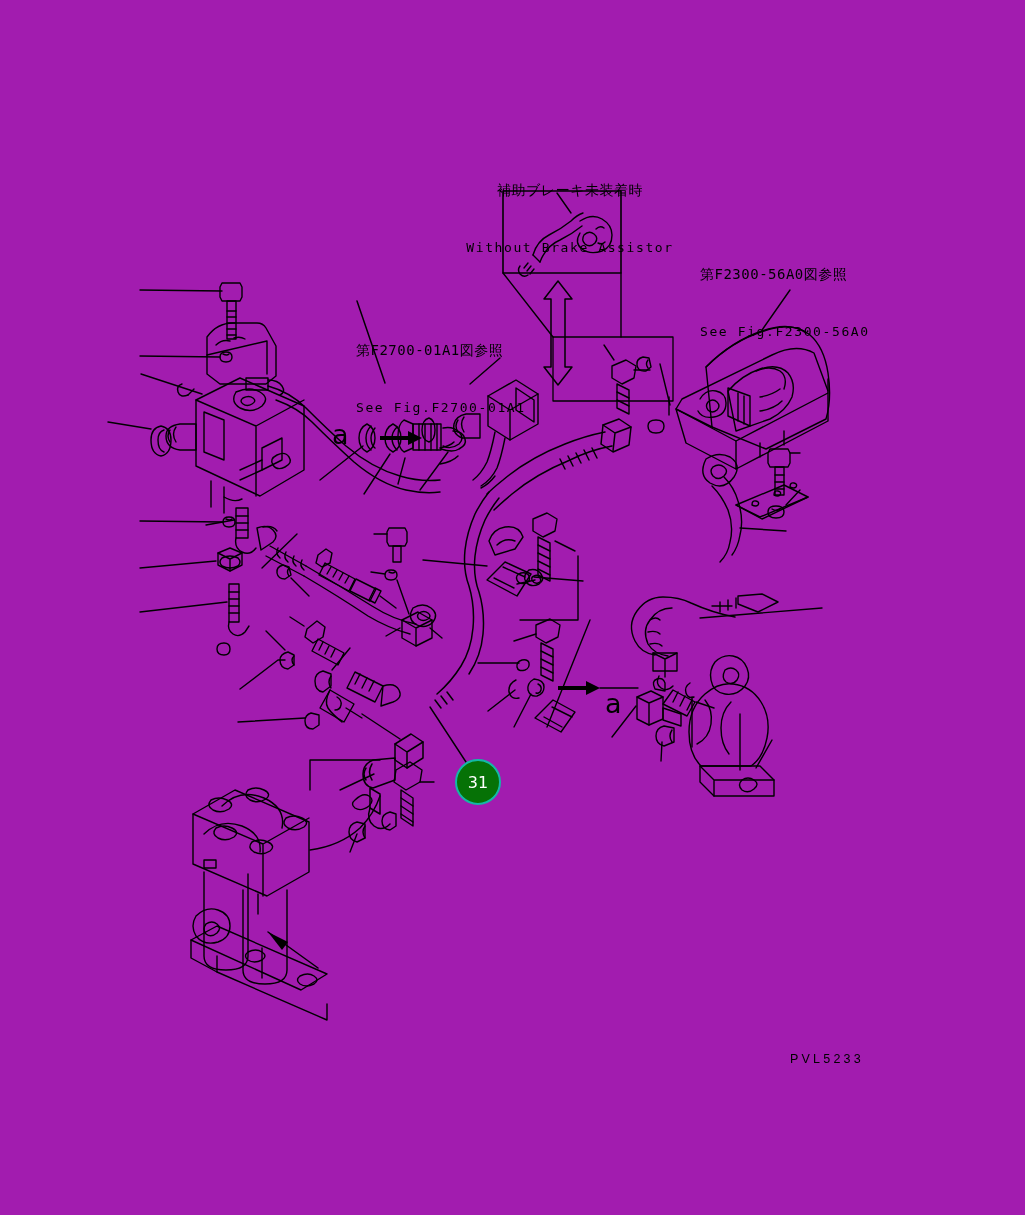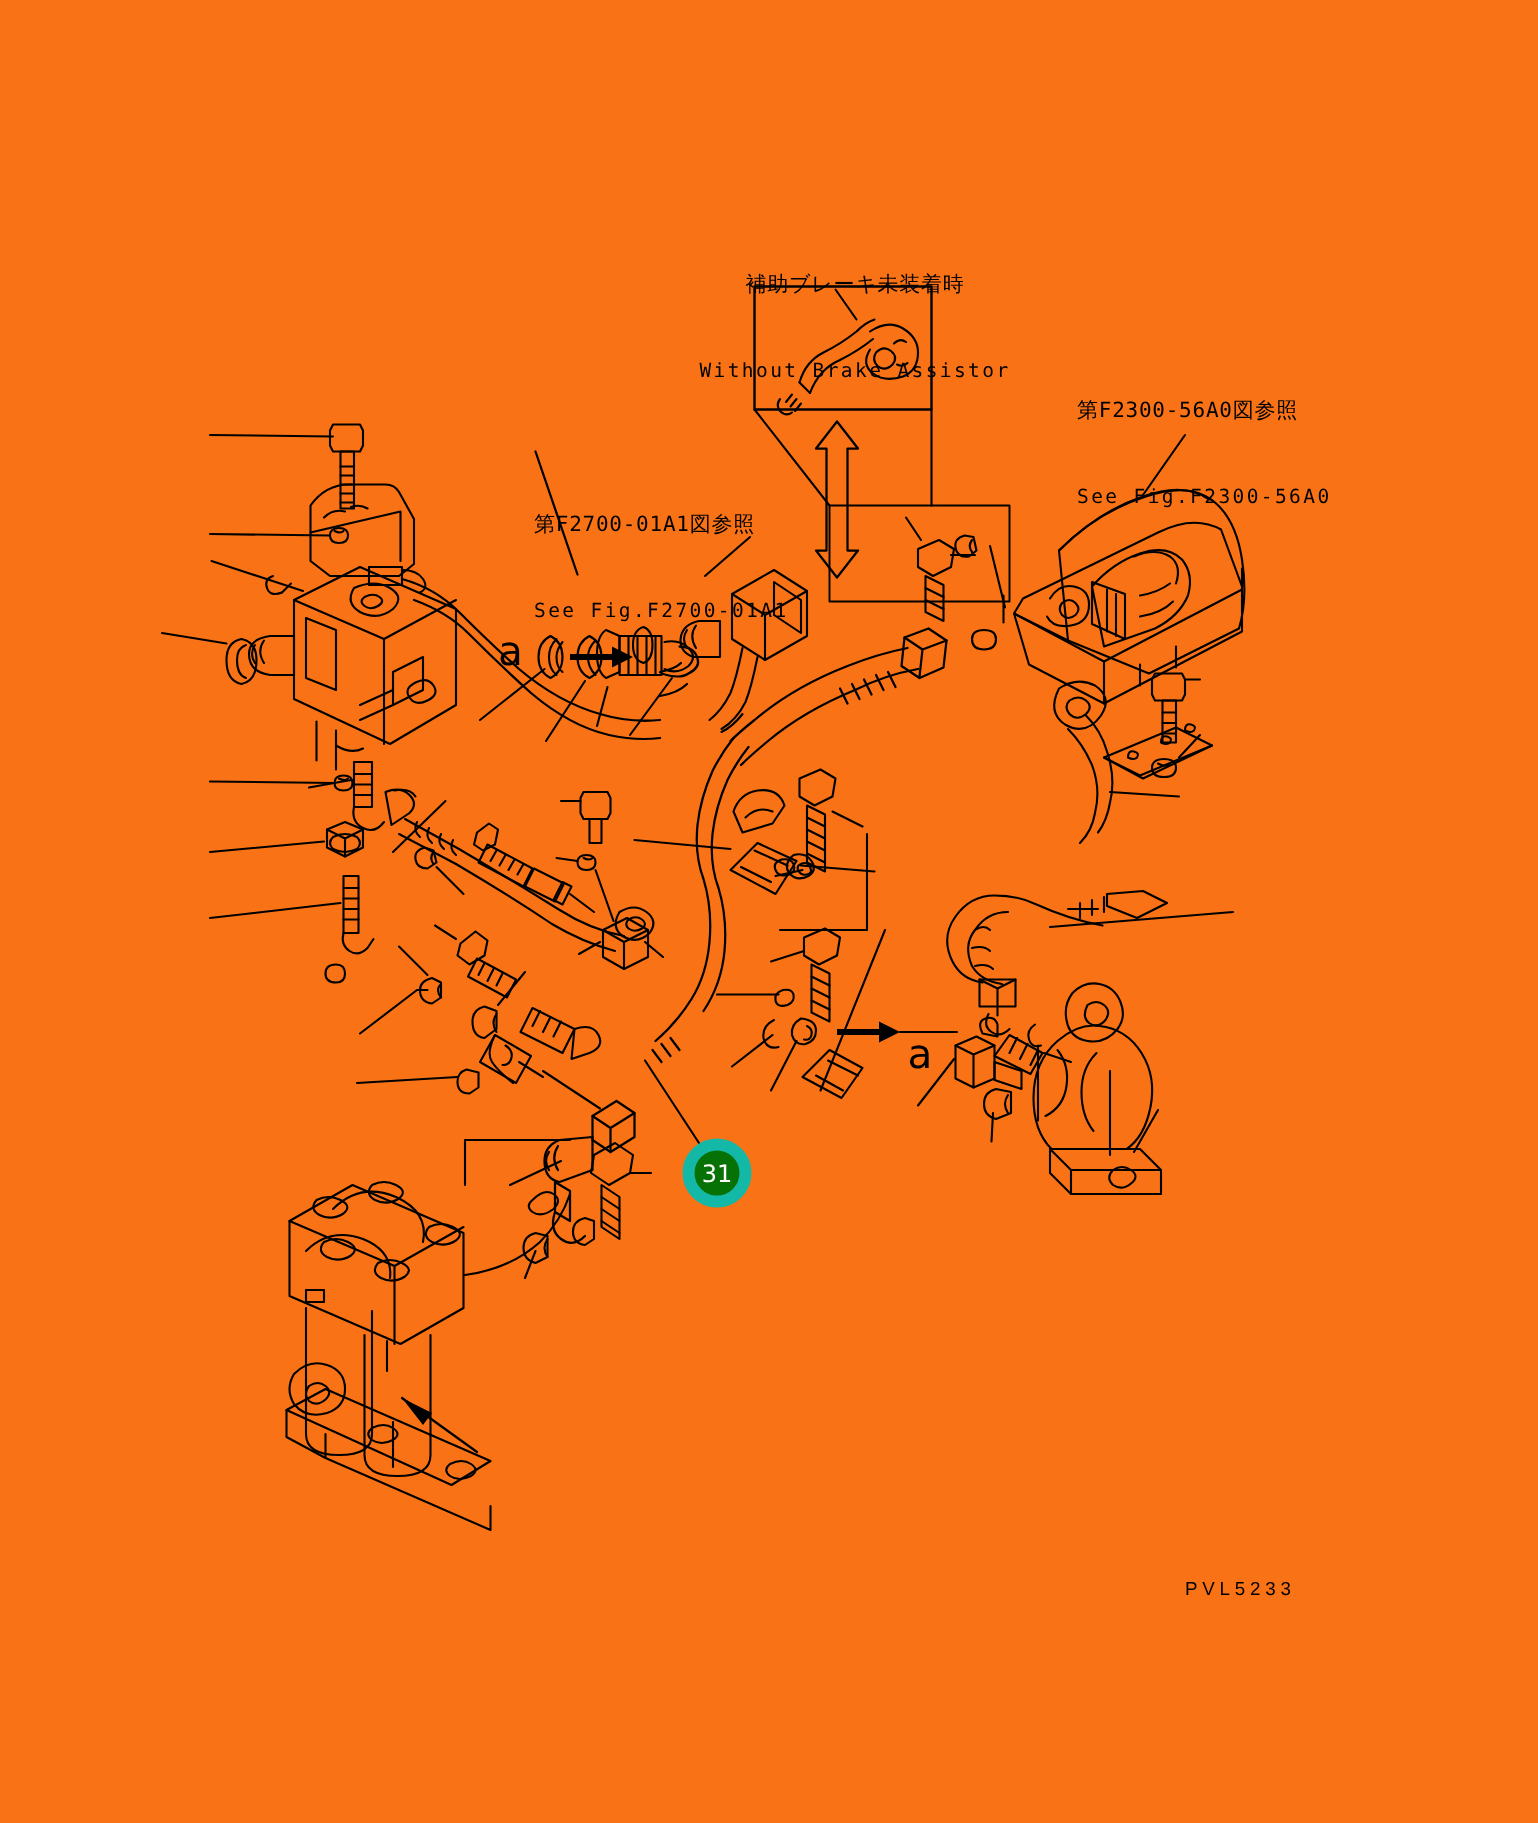--- a/index.html
+++ b/index.html
@@ -4,21 +4,21 @@
 <title>Parts Diagram PVL5233</title>
 <style>
   html,body{margin:0;padding:0;background:#ffffff;}
   body{
     width:1025px;height:1215px;
     font-family:"DejaVu Sans Mono","Liberation Mono",monospace;
     color:#000;
     position:relative;
     overflow:hidden;
   }
-  #page{position:relative;width:1025px;height:1215px;background:#f97316;}
+  #page{position:relative;width:1025px;height:1215px;background:#a21caf;}
   svg#dwg{position:absolute;left:0;top:0;width:1025px;height:1215px;}
 
   .lbl{
     position:absolute;
     white-space:pre;
     line-height:1.25;
     color:#000;
     font-family:"DejaVu Sans Mono","Liberation Mono",monospace;
   }
   .lbl .jp{font-size:14px;letter-spacing:0.5px;display:block;}
@@ -37,21 +37,21 @@
     font-size:27px;
     font-family:"DejaVu Sans","Liberation Sans",sans-serif;
     color:#000;
     line-height:1;
   }
 
   .callout{
     position:absolute;
     width:46px;height:46px;border-radius:50%;
     background:#067206;
-    border:8px solid #14b8a6;
+    border:2px solid #14b8a6;
     box-sizing:border-box;
     display:flex;align-items:center;justify-content:center;
     color:#fff;
     font-size:16px;
     font-family:"DejaVu Sans","Liberation Sans",sans-serif;
   }
 </style>
 </head>
 <body>
 
@@ -471,21 +471,21 @@
       <path d="M262 978 L262 948"></path>
 
     </g>
   </svg>
 
   <div class="lbl ctr" style="left:452px;top:142px;width:236px;">
     <span class="jp">補助ブレーキ未装着時</span>
     <span class="en">Without Brake Assistor</span>
   </div>
 
-  <div class="lbl" style="left:718px;top:226px;">
+  <div class="lbl" style="left:700px;top:226px;">
     <span class="jp">第F2300-56A0図参照</span>
     <span class="en">See Fig.F2300-56A0</span>
   </div>
 
   <div class="lbl" style="left:356px;top:302px;">
     <span class="jp">第F2700-01A1図参照</span>
     <span class="en">See Fig.F2700-01A1</span>
   </div>
 
 

